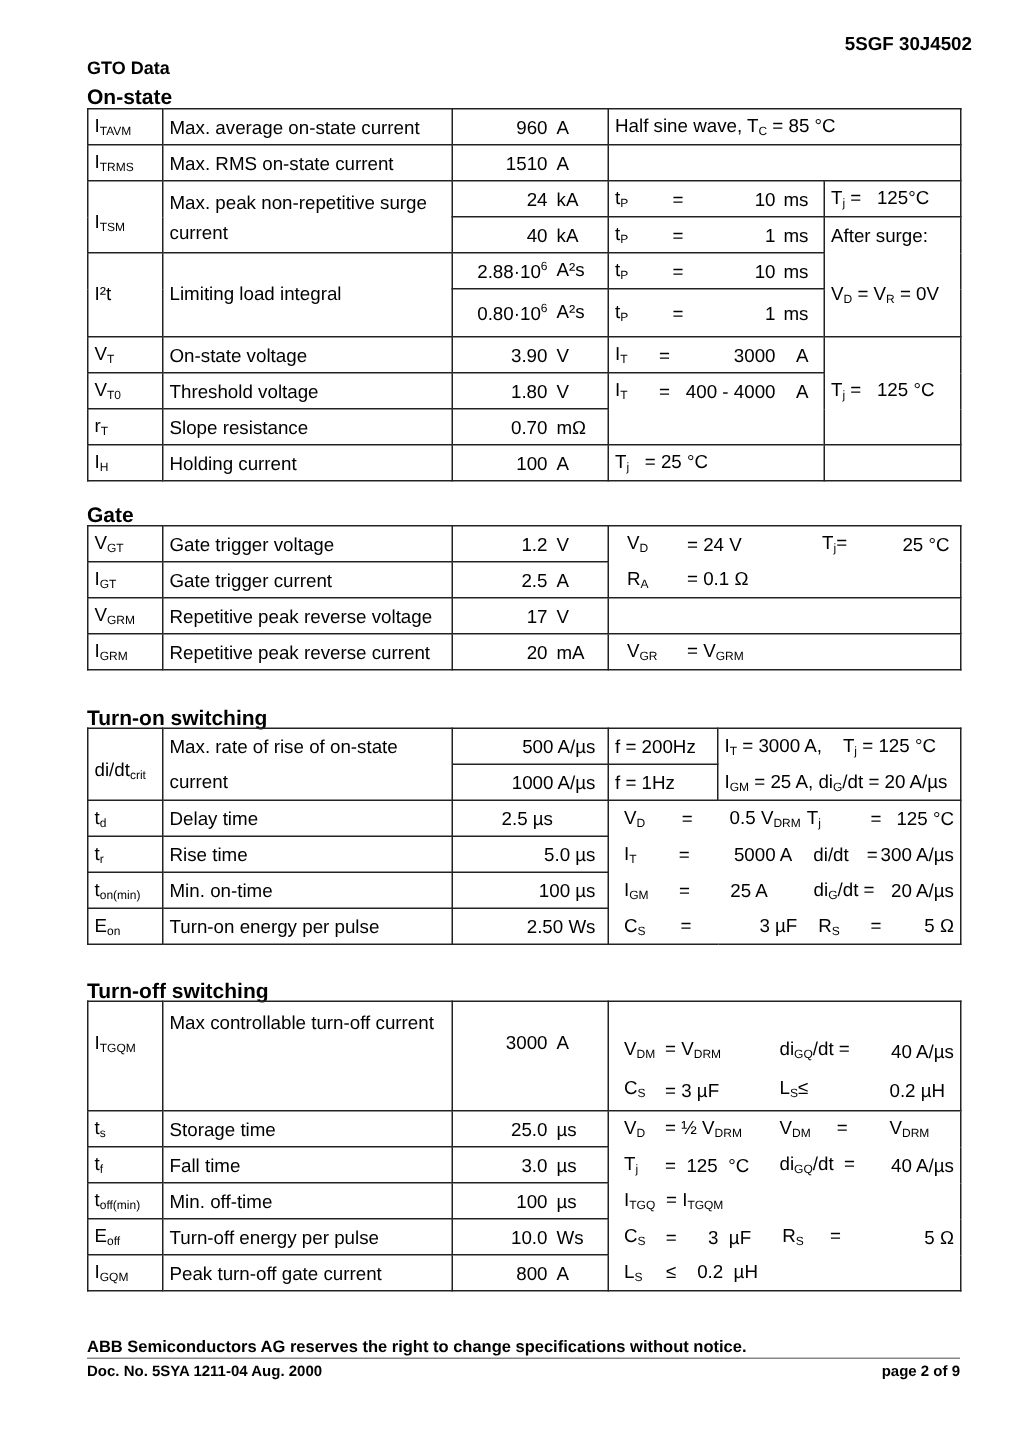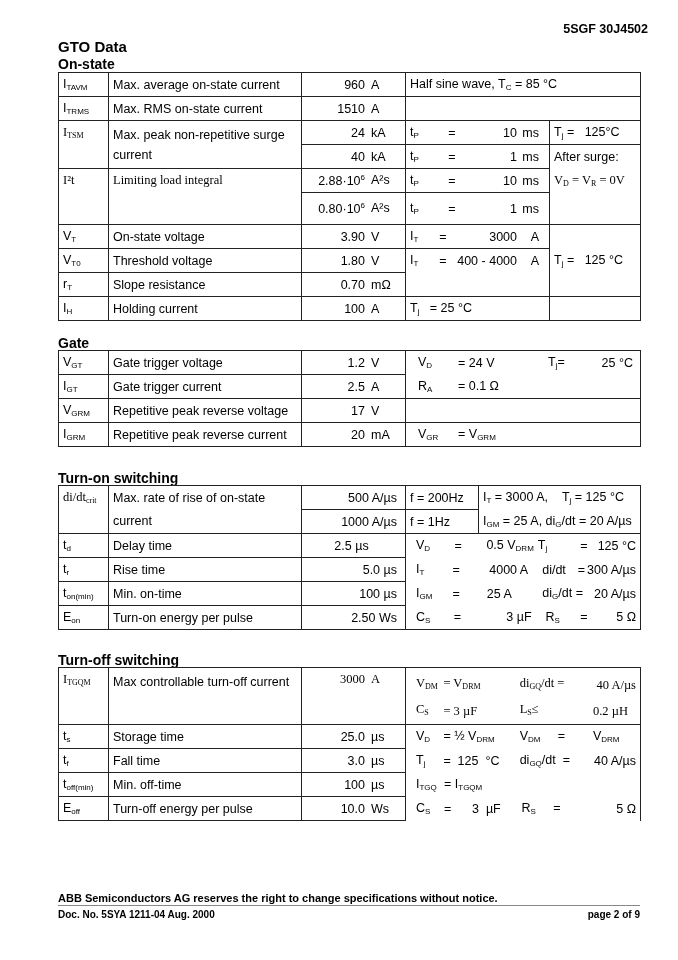--- a/index.html
+++ b/index.html
@@ -1,32 +1,32 @@
 <!DOCTYPE html>
 <html><head>
 <meta charset="utf-8">
 <style>
   * { box-sizing: border-box; margin: 0; padding: 0; }
   html, body { width: 678px; height: 960px; background: #ffffff; }
   body { position: relative; font-family: "Liberation Sans", sans-serif; color: #000; font-size: 12.5px; }
   .abs { position: absolute; font-weight: bold; }
   #doc-id { top: 22px; right: 30px; font-weight: bold; font-size: 12.5px; }
-  #page-title { top: 38px; left: 58px; font-weight: bold; font-size: 15px; }
+  #page-title { top: 38px; left: 58px; font-weight: bold; font-size: 12px; }
   .sec-title { left: 58px; font-weight: bold; font-size: 14px; }
   table { position: absolute; left: 58px; border-collapse: collapse; table-layout: fixed; }
   td { border: 1px solid #222; height: 24px; padding: 0 4px; vertical-align: middle; white-space: nowrap; overflow: hidden; font-size: 12.5px; }
   sub { font-size: 8px; vertical-align: -2px; }
   sup { font-size: 8px; vertical-align: 5px; }
   .cond { display: flex; align-items: center; }
   .cond span { display: inline-block; }
   .vu { display: flex; justify-content: flex-end; gap: 6px; padding-right: 8px; }
   .vu .u { width: 22px; text-align: left; }
   .vu2 { text-align: right; padding-right: 8px; }
   .tall { height: 48px; vertical-align: top; padding-top: 4px; line-height: 20px; white-space: normal; }
-  .cell-top { vertical-align: top; padding-top: 4px; font-family: Liberation Serif, serif; }
+  .cell-top { vertical-align: top; padding-top: 20px; }
   #footer-line { left: 58px; width: 582px; top: 905px; border-top: 1px solid #888; }
   #footer-note { left: 58px; top: 892px; font-weight: bold; font-size: 11px; }
   #footer-doc { left: 58px; top: 909px; font-size: 10px; }
   #footer-page { right: 38px; top: 909px; font-size: 10px; }
 </style>
 </head>
 <body>
 
 <div class="abs" id="doc-id">5SGF 30J4502</div>
 <div class="abs" id="page-title">GTO Data</div>
@@ -309,21 +309,21 @@
         </td>
   </tr>
   <tr>
     <td><span>t</span><sub>r</sub></td>
     <td>Rise time</td>
     <td class="vu2">5.0 µs</td>
     <td colspan="2" style="border-top:none;border-bottom:none">
           <div class="cond" style="padding-left:6px">
             <span style="width:28px"><span>I</span><sub>T</sub></span>
             <span style="width:30px;text-align:center">=</span>
-            <span style="width:62px;text-align:right">4000 A</span>
+            <span style="width:62px;text-align:right">5000 A</span>
             <span style="width:50px;padding-left:14px">di/dt</span>
             <span style="width:12px;text-align:center">=</span>
             <span style="width:52px;text-align:right">300 A/µs</span>
           </div>
         </td>
   </tr>
   <tr>
     <td><span>t</span><sub>on(min)</sub></td>
     <td>Min. on-time</td>
     <td class="vu2">100 µs</td>
@@ -451,19 +451,35 @@
         </td>
     <td style="border-top:none;border-bottom:none">
           <div class="cond" style="padding-left:6px">
             <span style="width:28px"><span>C</span><sub>S</sub></span>
             <span style="width:78px;white-space:pre">=      3  µF</span>
             <span style="width:75px;white-space:pre"><span>R</span><sub>S</sub><span>     =</span></span>
             <span style="width:40px;text-align:right">5 Ω</span>
           </div>
         </td>
   </tr>
+  <tr>
+    <td><span>I</span><sub>GQM</sub></td>
+    <td>Peak turn-off gate current</td>
+    <td>
+          <div class="vu">
+            <span>800</span>
+            <span class="u">A</span>
+          </div>
+        </td>
+    <td style="border-top:none">
+          <div class="cond" style="padding-left:6px">
+            <span style="width:28px"><span>L</span><sub>S</sub></span>
+            <span style="white-space:pre">≤    0.2  µH</span>
+          </div>
+        </td>
+  </tr>
 </tbody>
   </table>
 
 <div class="abs" id="footer-note">ABB Semiconductors AG reserves the right to change specifications without notice.</div>
 <div class="abs" id="footer-line"></div>
 <div class="abs" id="footer-doc">Doc. No. 5SYA 1211-04 Aug. 2000</div>
 <div class="abs" id="footer-page">page 2 of 9</div>
 
 </body></html>

